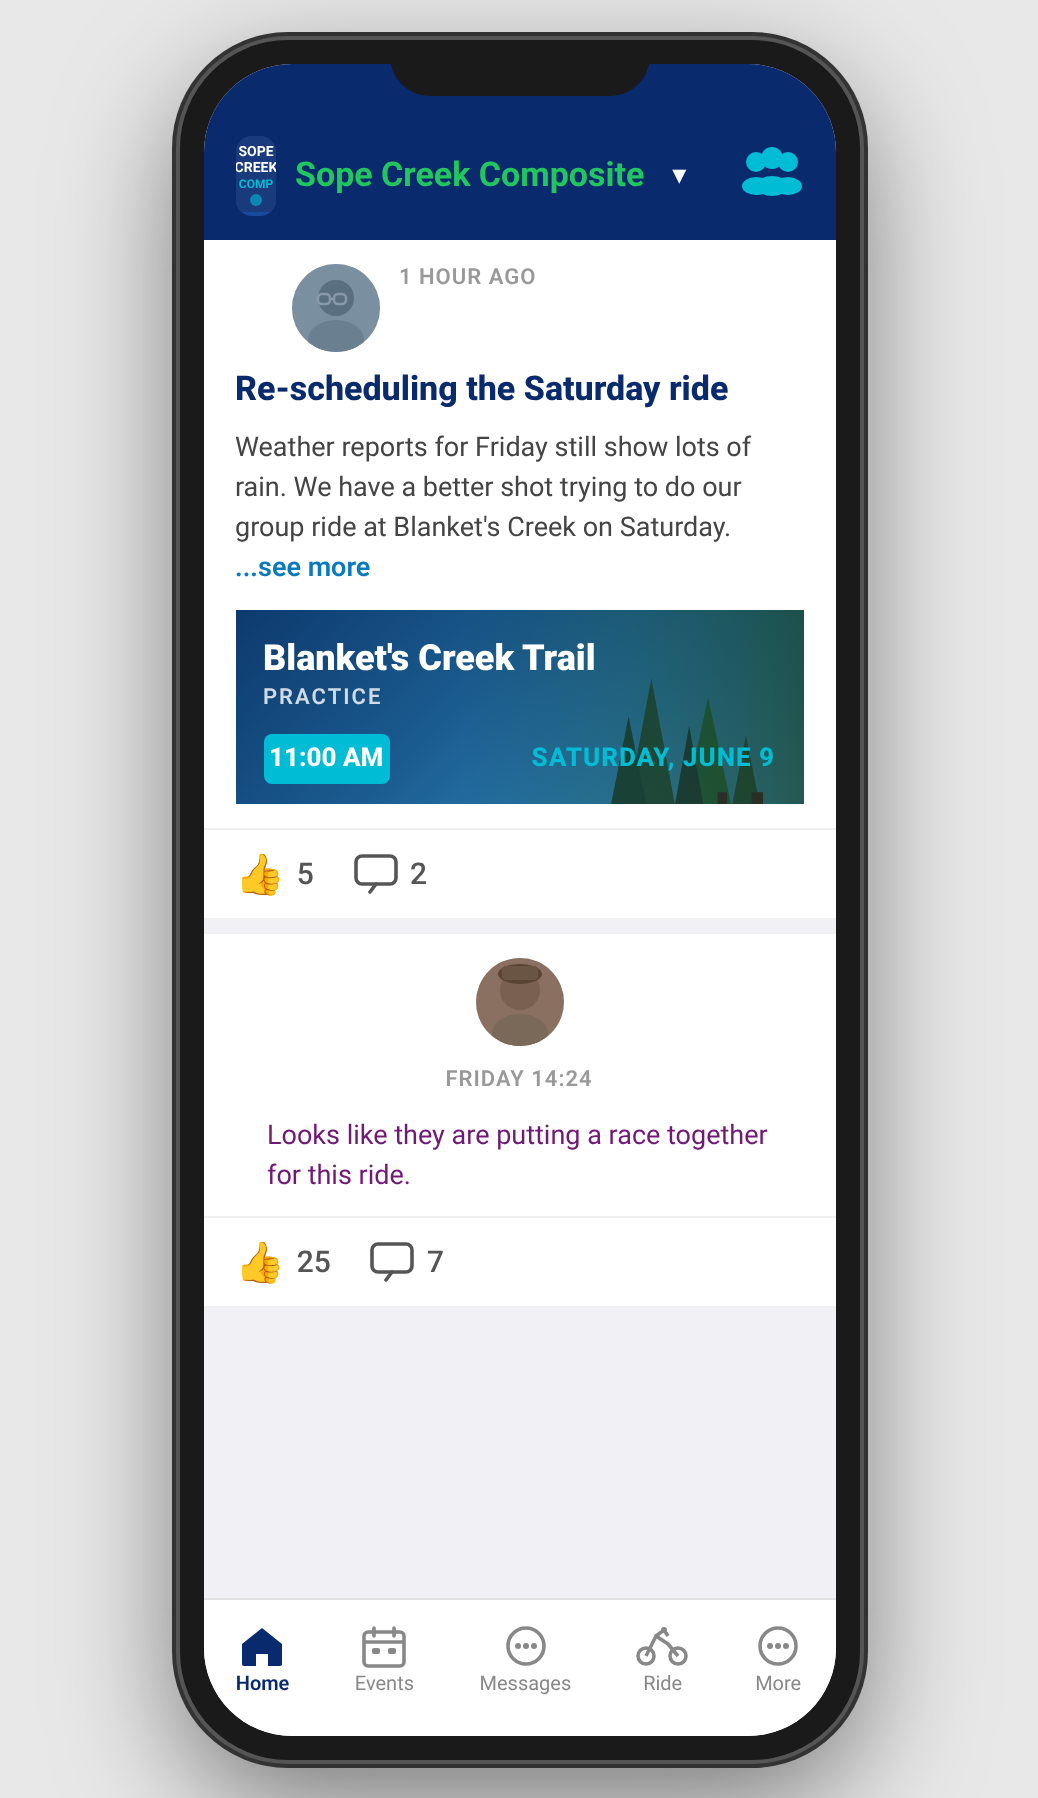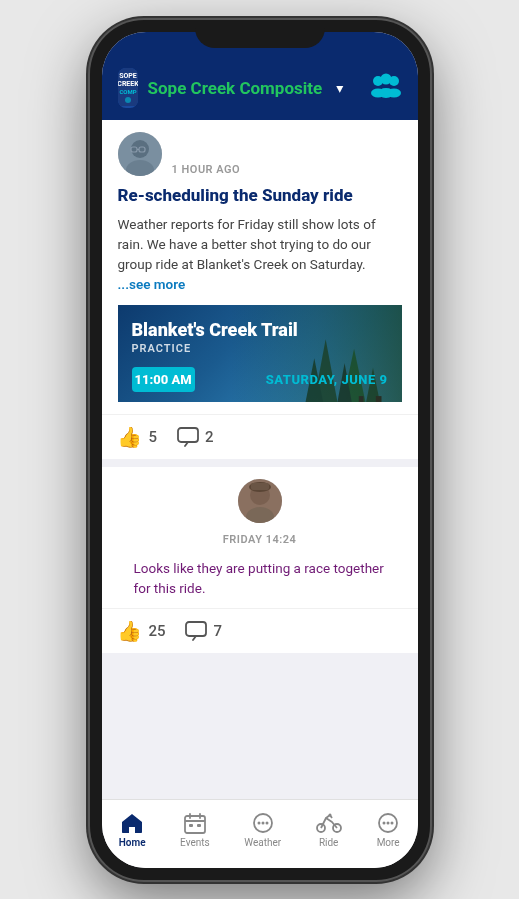--- a/index.html
+++ b/index.html
@@ -176,22 +176,23 @@
 
     
     .post-card {
       background: white;
       margin-bottom: 8px;
     }
 
     .post-header {
       padding: 12px 16px 8px;
       display: flex;
-      align-items: flex-end;
+      align-items: flex-start;
       gap: 10px;
+      margin-left: 28px;
     }
 
     .avatar {
       width: 44px;
       height: 44px;
       border-radius: 50%;
       overflow: hidden;
       flex-shrink: 0;
       background: #ccc;
     }
@@ -447,21 +448,21 @@
 
                 <rect x="13" y="15" width="6" height="5" rx="2" fill="none" stroke="#8899aa" stroke-width="1.2"></rect>
                 <rect x="21" y="15" width="6" height="5" rx="2" fill="none" stroke="#8899aa" stroke-width="1.2"></rect>
                 <line x1="19" y1="17.5" x2="21" y2="17.5" stroke="#8899aa" stroke-width="1.2"></line>
               </svg>
             </div>
             <div class="post-meta">
               <span class="post-time">1 Hour Ago</span>
             </div>
           </div>
-          <div class="post-title">Re-scheduling the Sunday ride</div>
+          <div class="post-title">Re-scheduling the Saturday ride</div>
           <div class="post-body">
             <span>Weather reports for Friday still show lots of rain. We have a better shot trying to do our group ride at Blanket's Creek on Saturday.</span>
             <span class="see-more">...see more</span>
           </div>
 
           <div class="event-card">
             <div class="event-bg"></div>
             <div class="event-bg-trees">
 
               <svg width="100%" height="100%" viewBox="0 0 180 130" preserveAspectRatio="xMidYMid slice" style="position:absolute;top:0;left:0;opacity:0.7">
@@ -557,21 +558,21 @@
           <span class="nav-label">Events</span>
         </div>
 
         <div class="nav-item">
           <svg width="24" height="22" viewBox="0 0 24 22" fill="none">
             <circle cx="12" cy="11" r="9" stroke="#888" stroke-width="1.8" fill="none"></circle>
             <circle cx="8" cy="11" r="1.5" fill="#888"></circle>
             <circle cx="12" cy="11" r="1.5" fill="#888"></circle>
             <circle cx="16" cy="11" r="1.5" fill="#888"></circle>
           </svg>
-          <span class="nav-label">Weather</span>
+          <span class="nav-label">Messages</span>
         </div>
 
         <div class="nav-item">
           <svg width="26" height="22" viewBox="0 0 26 22" fill="none">
             <circle cx="5" cy="16" r="4" stroke="#888" stroke-width="1.8" fill="none"></circle>
             <circle cx="21" cy="16" r="4" stroke="#888" stroke-width="1.8" fill="none"></circle>
             <path d="M5 16 L10 6 L16 10 L21 16" stroke="#888" stroke-width="1.8" fill="none" stroke-linejoin="round"></path>
             <path d="M10 6 L14 3 L16 6" stroke="#888" stroke-width="1.8" fill="none"></path>
             <circle cx="14" cy="3" r="1.5" fill="#888"></circle>
           </svg>

